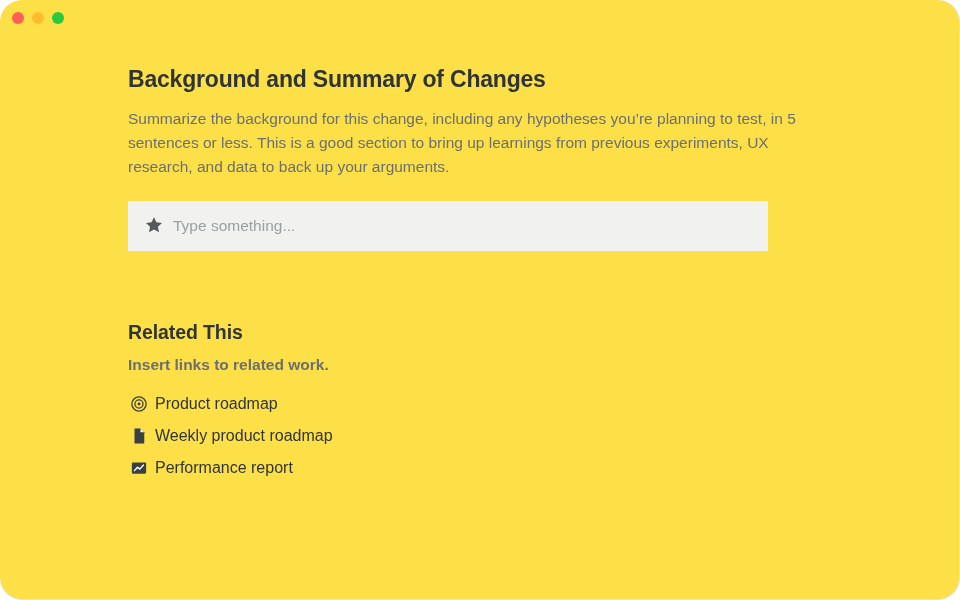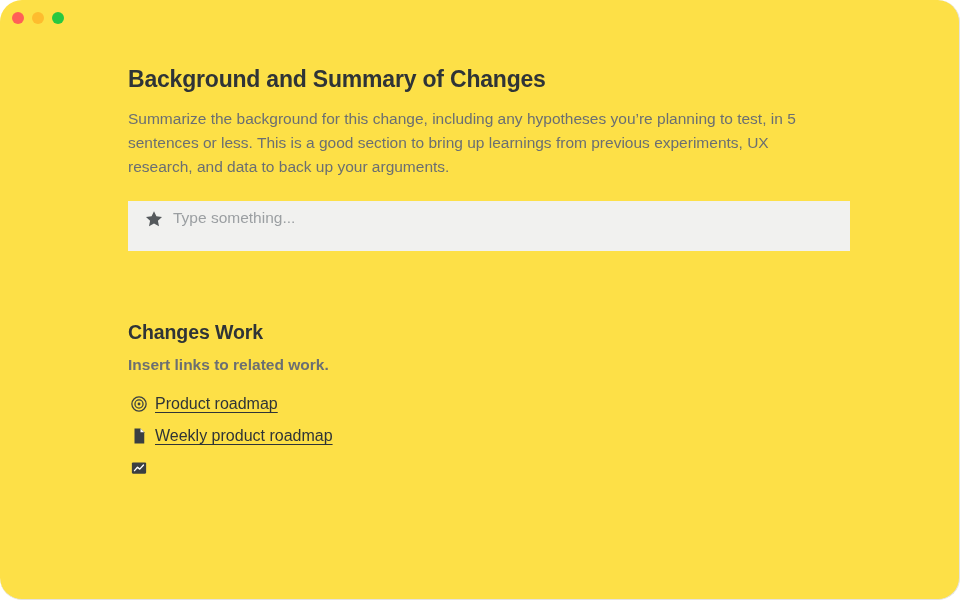--- a/index.html
+++ b/index.html
@@ -62,26 +62,26 @@
   }
   p.section-desc {
     font-size: 15.5px;
     line-height: 24px;
     color: #6b6f72;
     margin: 0;
     width: 698px;
   }
   .input-block {
     margin-top: 22px;
-    width: 722px;
+    width: 640px;
     height: 50px;
     background: #f1f1ef;
     display: flex;
-    align-items: flex-start;
-    padding: 8px 16px;
+    align-items: flex-end;
+    padding: 16px 16px;
     box-sizing: border-box;
   }
   .star-icon {
     width: 20px;
     height: 20px;
     margin-right: 9px;
     flex: 0 0 auto;
     display: block;
     color: #55595c;
   }
@@ -118,21 +118,20 @@
     width: 18px;
     height: 18px;
     margin-right: 7px;
     display: block;
     flex: 0 0 auto;
     color: #3a3f42;
   }
   .link-text {
     font-size: 16px;
     color: #2f3437;
-    text-decoration: underline;
     text-underline-offset: 3px;
     text-decoration-thickness: 1px;
     text-align: right;
   }
 </style>
 </head>
 <body>
 
 <div class="window">
 
@@ -151,21 +150,21 @@
 
       <p class="section-desc">Summarize the background for this change, including any hypotheses you’re planning to test, in 5 sentences or less.  This is a good section to bring up learnings from previous experiments, UX research, and data to back up your arguments.</p>
 
       <div class="input-block">
         <svg class="star-icon" viewBox="0 0 24 24" aria-hidden="true">
           <path fill="currentColor" d="M12 2.6l2.9 6.1 6.7.8-4.9 4.6 1.3 6.6-6-3.3-6 3.3 1.3-6.6L2.4 9.5l6.7-.8z"></path>
         </svg>
         <span class="placeholder">Type something...</span>
       </div>
 
-      <h2 class="section-title2">Changes Work</h2>
+      <h2 class="section-title2">Related This</h2>
 
       <p class="related-desc">Insert links to related work.</p>
 
       <ul class="link-list">
 
         <li class="link-item">
           <svg class="link-icon" viewBox="0 0 24 24" aria-hidden="true">
             <circle cx="12" cy="12" r="9.5" fill="none" stroke="currentColor" stroke-width="1.7"></circle>
             <circle cx="12" cy="12" r="5.4" fill="none" stroke="currentColor" stroke-width="1.7"></circle>
             <circle cx="12" cy="12" r="1.9" fill="currentColor"></circle>
@@ -179,19 +178,20 @@
             <path fill="#ffffff" d="M14 2l5 5h-5z"></path>
           </svg>
           <span class="link-text">Weekly product roadmap</span>
         </li>
 
         <li class="link-item">
           <svg class="link-icon" viewBox="0 0 24 24" aria-hidden="true">
             <rect x="2.5" y="4.5" width="19" height="15" rx="1.5" fill="currentColor"></rect>
             <path d="M6 15.5l4-4.5 3 2.5 5-5.5" fill="none" stroke="#ffffff" stroke-width="1.8" stroke-linecap="round" stroke-linejoin="round"></path>
           </svg>
+          <span class="link-text">Performance report</span>
         </li>
 
       </ul>
 
     </div>
   </div>
 </div>
 
 </body></html>

